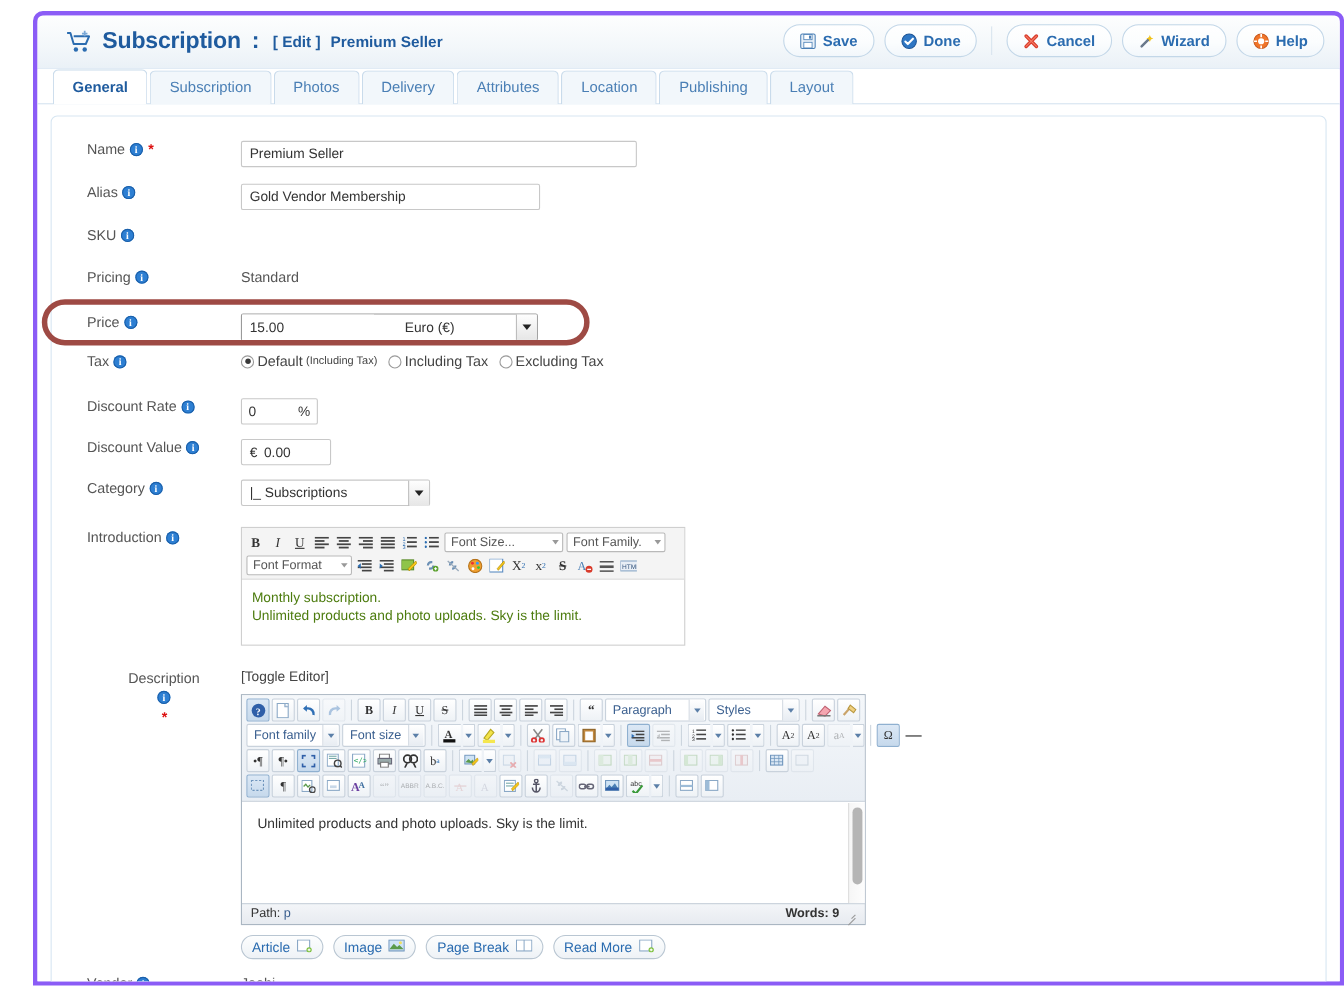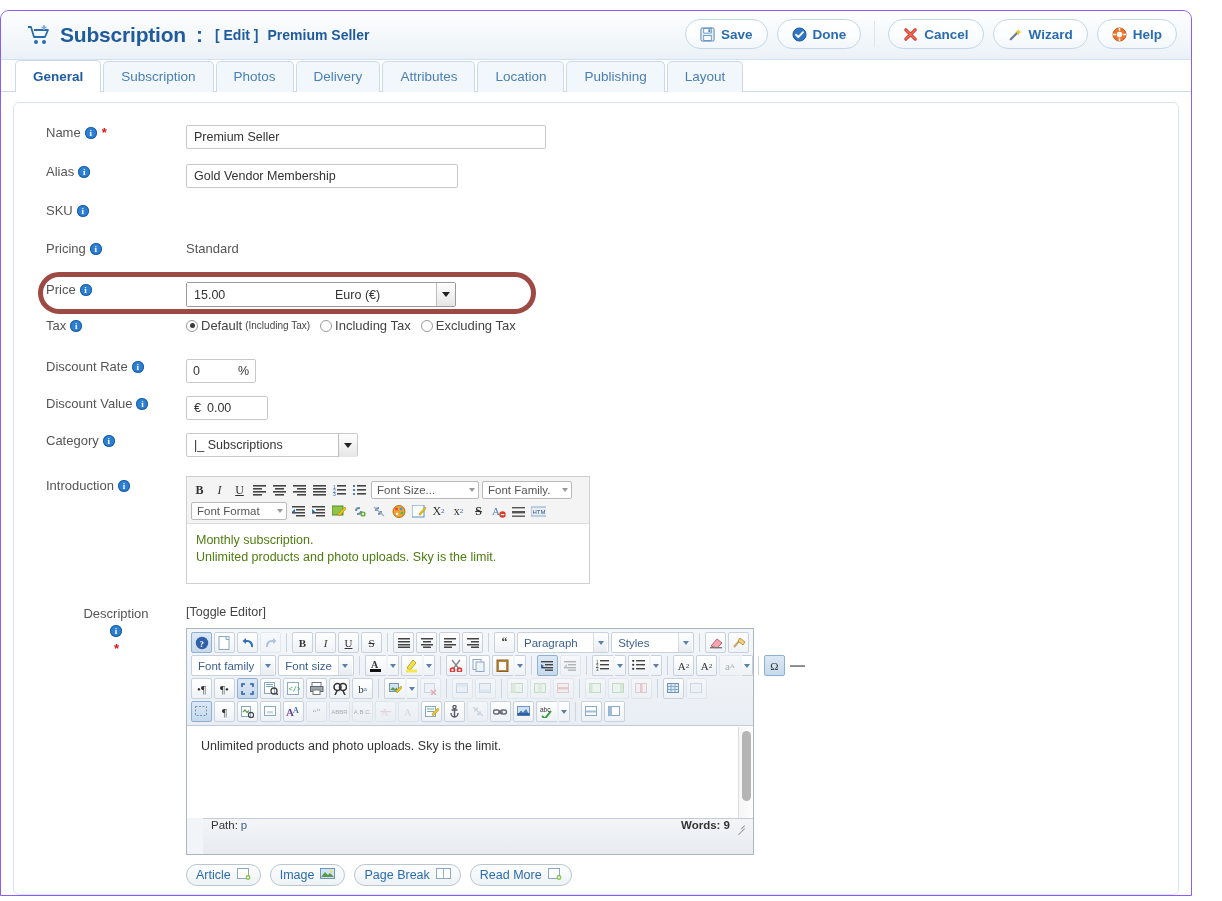--- a/index.html
+++ b/index.html
@@ -9,23 +9,23 @@
     background: #ffffff;
     font-family: "Liberation Sans", sans-serif;
     font-size: 13px;
     color: #333;
     overflow: hidden;
   }
   .page { position: relative; width: 1222px; height: 901px; background:#fff; }
 
   
   .panel {
-    position: absolute; left: 0; top: 10px;
+    position: absolute; left: 30px; top: 10px;
     width: 1192px; height: 886px;
-    border: 1px solid #8b5cf6;
+    border: 4px solid #8b5cf6;
     border-radius: 9px 9px 0 0;
     background: #fff;
     overflow: hidden;
   }
 
   
   .hdr {
     position: relative;
     height: 49px;
     background: linear-gradient(to bottom, #fdfefe 0%, #f3f7fa 60%, #eaf1f7 100%);
@@ -225,25 +225,25 @@
 
   .mce-area { position:relative; background:#fff; height: 92px; border-top:1px solid #fff; }
   .mce-text { padding: 12px 14px; font-size:12.5px; color:#333; }
   .mce-scroll {
     position:absolute; right:0; top:0; width:15px; height:100%;
     background: linear-gradient(to right,#f6f6f6,#fdfdfd);
     border-left:1px solid #dcdcdc;
   }
   .mce-thumb { position:absolute; left:3px; top:4px; width:9px; height:70px; border-radius:5px; background:#b5b5b5; }
   .mce-status {
-    display:flex; align-items:flex-start; justify-content:space-between;
-    height: 36px; padding: 0 8px;
+    display:flex; align-items:center; justify-content:space-between;
+    height: 19px; padding: 0 8px;
     background: linear-gradient(to bottom,#f3f5f8,#e7ebf0);
     border-top:1px solid #c3ccd6;
-    font-size:11.5px; color:#333;margin-left:16px;
+    font-size:11.5px; color:#333;
   }
   .mce-status .pth { color:#333; }
   .mce-status .pth b { color:#3a5f8f; font-weight:normal; margin-left:3px; }
   .grip { width:9px;height:9px; position:relative; margin-left:6px; }
   .grip::before, .grip::after {
     content:""; position:absolute; right:0; background:#999; height:1px;
   }
   .grip::before { width:9px; bottom:1px; transform: rotate(-45deg); transform-origin:right bottom; }
   .grip::after { width:5px; bottom:4px; transform: rotate(-45deg); transform-origin:right bottom; }
 

